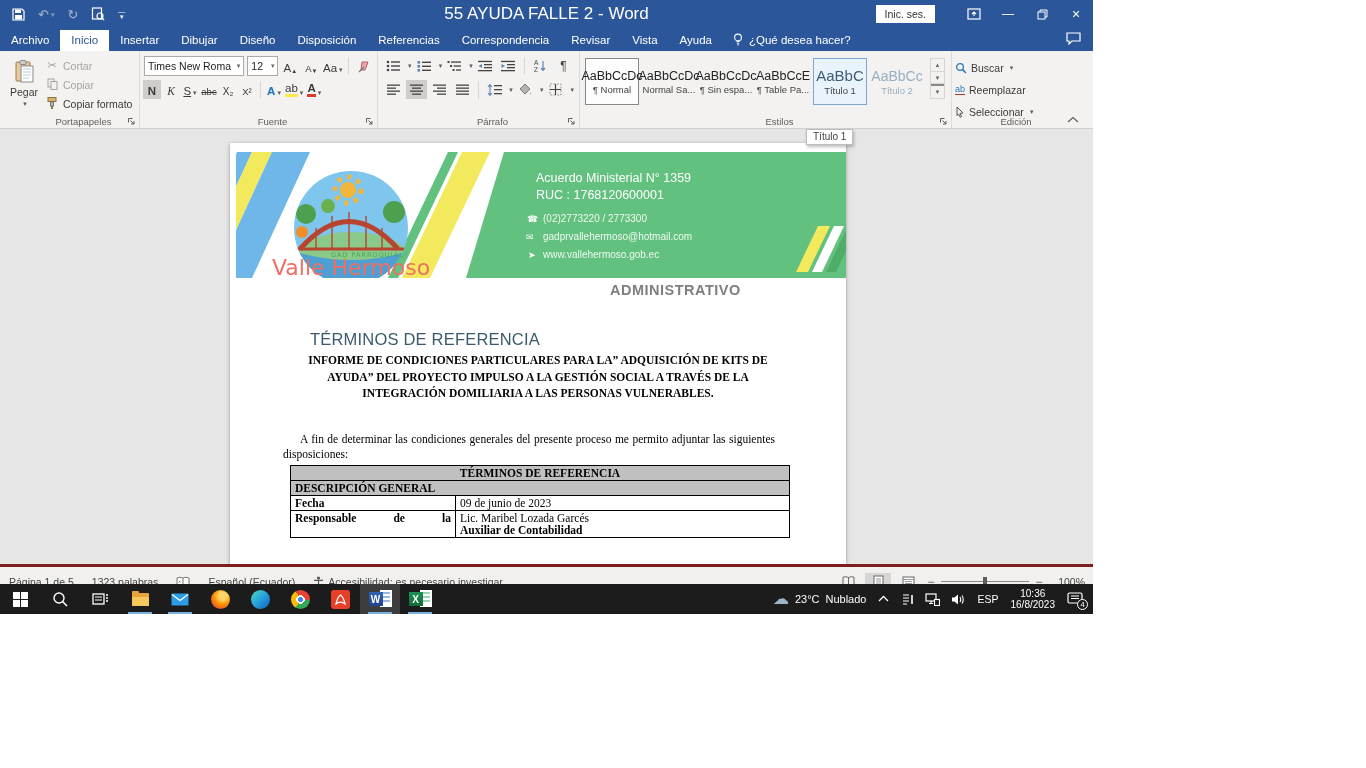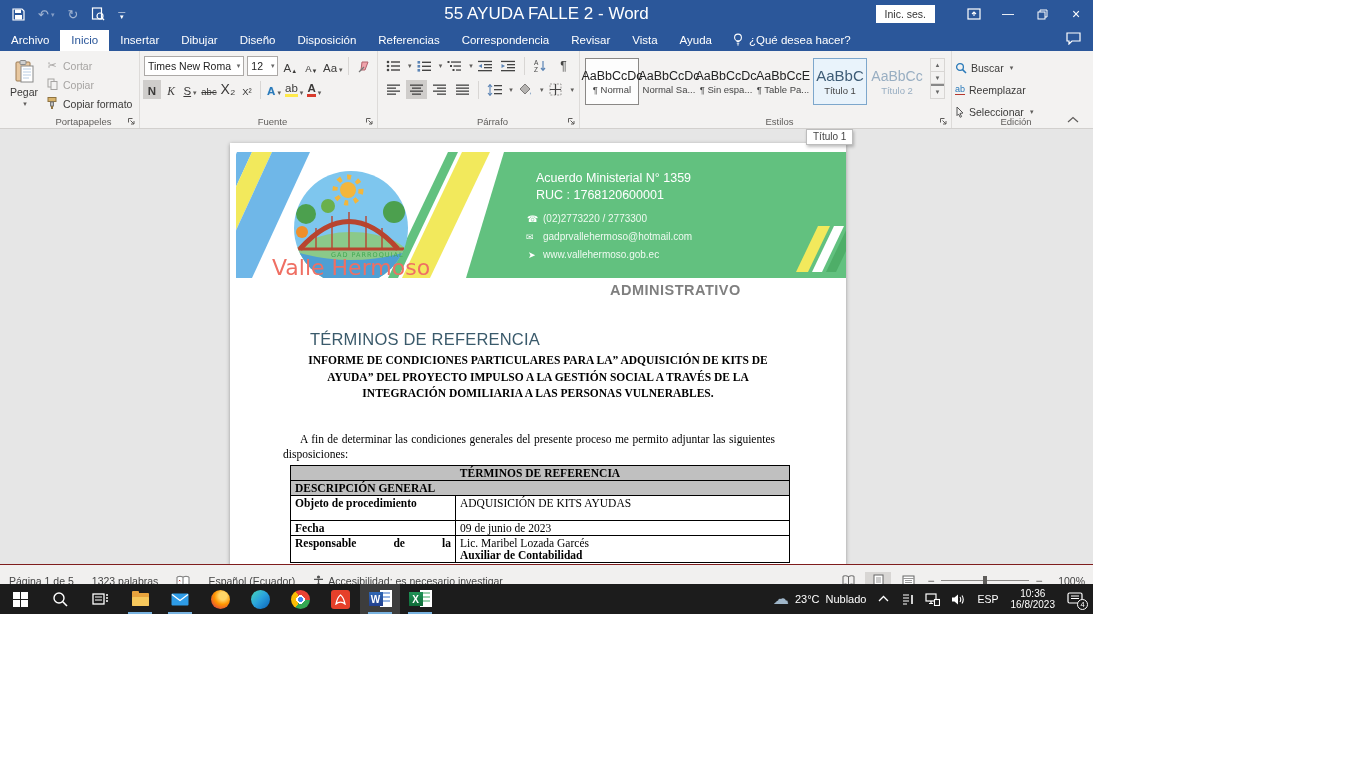--- a/index.html
+++ b/index.html
@@ -87,21 +87,21 @@
   .doc-table { position:absolute; left:60px; top:322px; width:500px; border-collapse:collapse; font-family:"Liberation Serif", serif; font-size:11.5px; color:#000; }
   .doc-table td { border:1px solid #000; padding:1px 4px; vertical-align:top; }
   .tt-head { background:#c0c0c0; font-weight:bold; text-align:center; }
   .tt-sec  { background:#c0c0c0; font-weight:bold; }
   .c-lbl { width:165px; font-weight:bold; }
   .jlast { text-align:justify; text-align-last:justify; }
   .r-obj td { height:25px; }
   .bold { font-weight:bold; }
 
   
-  .statusbar { height:32px; background:#f1f0ef; border-top:1px solid #7f1d1d; display:flex; align-items:center; font-size:10.5px; color:#444; }
+  .statusbar { height:32px; background:#f1f0ef; border-top:3px solid #7f1d1d; display:flex; align-items:center; font-size:10.5px; color:#444; }
   .sb-item { padding:0 9px; display:flex; align-items:center; gap:4px; white-space:nowrap; }
   .sb-right { margin-left:auto; display:flex; align-items:center; gap:4px; padding-right:8px; }
   .vbtn { width:26px; height:18px; display:flex; align-items:center; justify-content:center; }
   .vbtn.on { background:#d8d6d4; }
   .zoom-track { position:relative; width:88px; height:18px; display:flex; align-items:center; }
   .zoom-track .line { width:100%; height:1px; background:#8a8886; }
   .zoom-track .handle { position:absolute; left:42px; top:4px; width:4px; height:10px; background:#5f5d5b; }
   .zpm { font-size:12px; color:#5f5d5b; width:12px; text-align:center; }
   .zpct { width:36px; text-align:right; }
 
@@ -279,21 +279,21 @@
           </span>
         </div>
         <div class="f-row2">
           <span class="tbtn on" style="font-weight:bold;">N</span>
           <span class="tbtn" style="font-style:italic; font-family:'Liberation Serif',serif;">K</span>
           <span class="tbtn">
               <span style="text-decoration:underline;">S</span>
               <span class="dda">▾</span>
             </span>
           <span class="tbtn" style="text-decoration:line-through; font-size:9.5px;">abc</span>
-          <span class="tbtn" style="font-size:14px;">X₂</span>
+          <span class="tbtn" style="font-size:10px;">X₂</span>
           <span class="tbtn" style="font-size:9.5px;">X²</span>
           <span class="sep-v"></span>
           <span class="tbtn">
               <span class="eff-a">A</span>
               <span class="dda">▾</span>
             </span>
           <span class="tbtn">
               <span class="ul-y">ab</span>
               <span class="dda">▾</span>
             </span>
@@ -581,24 +581,20 @@
         <div class="doc-par">A fin de determinar las condiciones generales del presente proceso me permito adjuntar las siguientes disposiciones:</div>
 
         <table class="doc-table">
           <tbody>
               <tr>
                 <td colspan="2" class="tt-head">TÉRMINOS DE REFERENCIA</td>
               </tr>
           <tr>
                 <td colspan="2" class="tt-sec">DESCRIPCIÓN GENERAL</td>
               </tr>
-          <tr class="r-obj">
-            <td class="c-lbl">Objeto de procedimiento</td>
-            <td>ADQUISICIÓN DE KITS AYUDAS</td>
-          </tr>
           <tr>
             <td class="c-lbl">Fecha</td>
             <td>09 de junio de 2023</td>
           </tr>
           <tr>
             <td class="c-lbl jlast">Responsable de la</td>
             <td>
               <div>Lic. Maribel Lozada Garcés</div>
               <div class="bold">Auxiliar de Contabilidad</div>
             </td>

